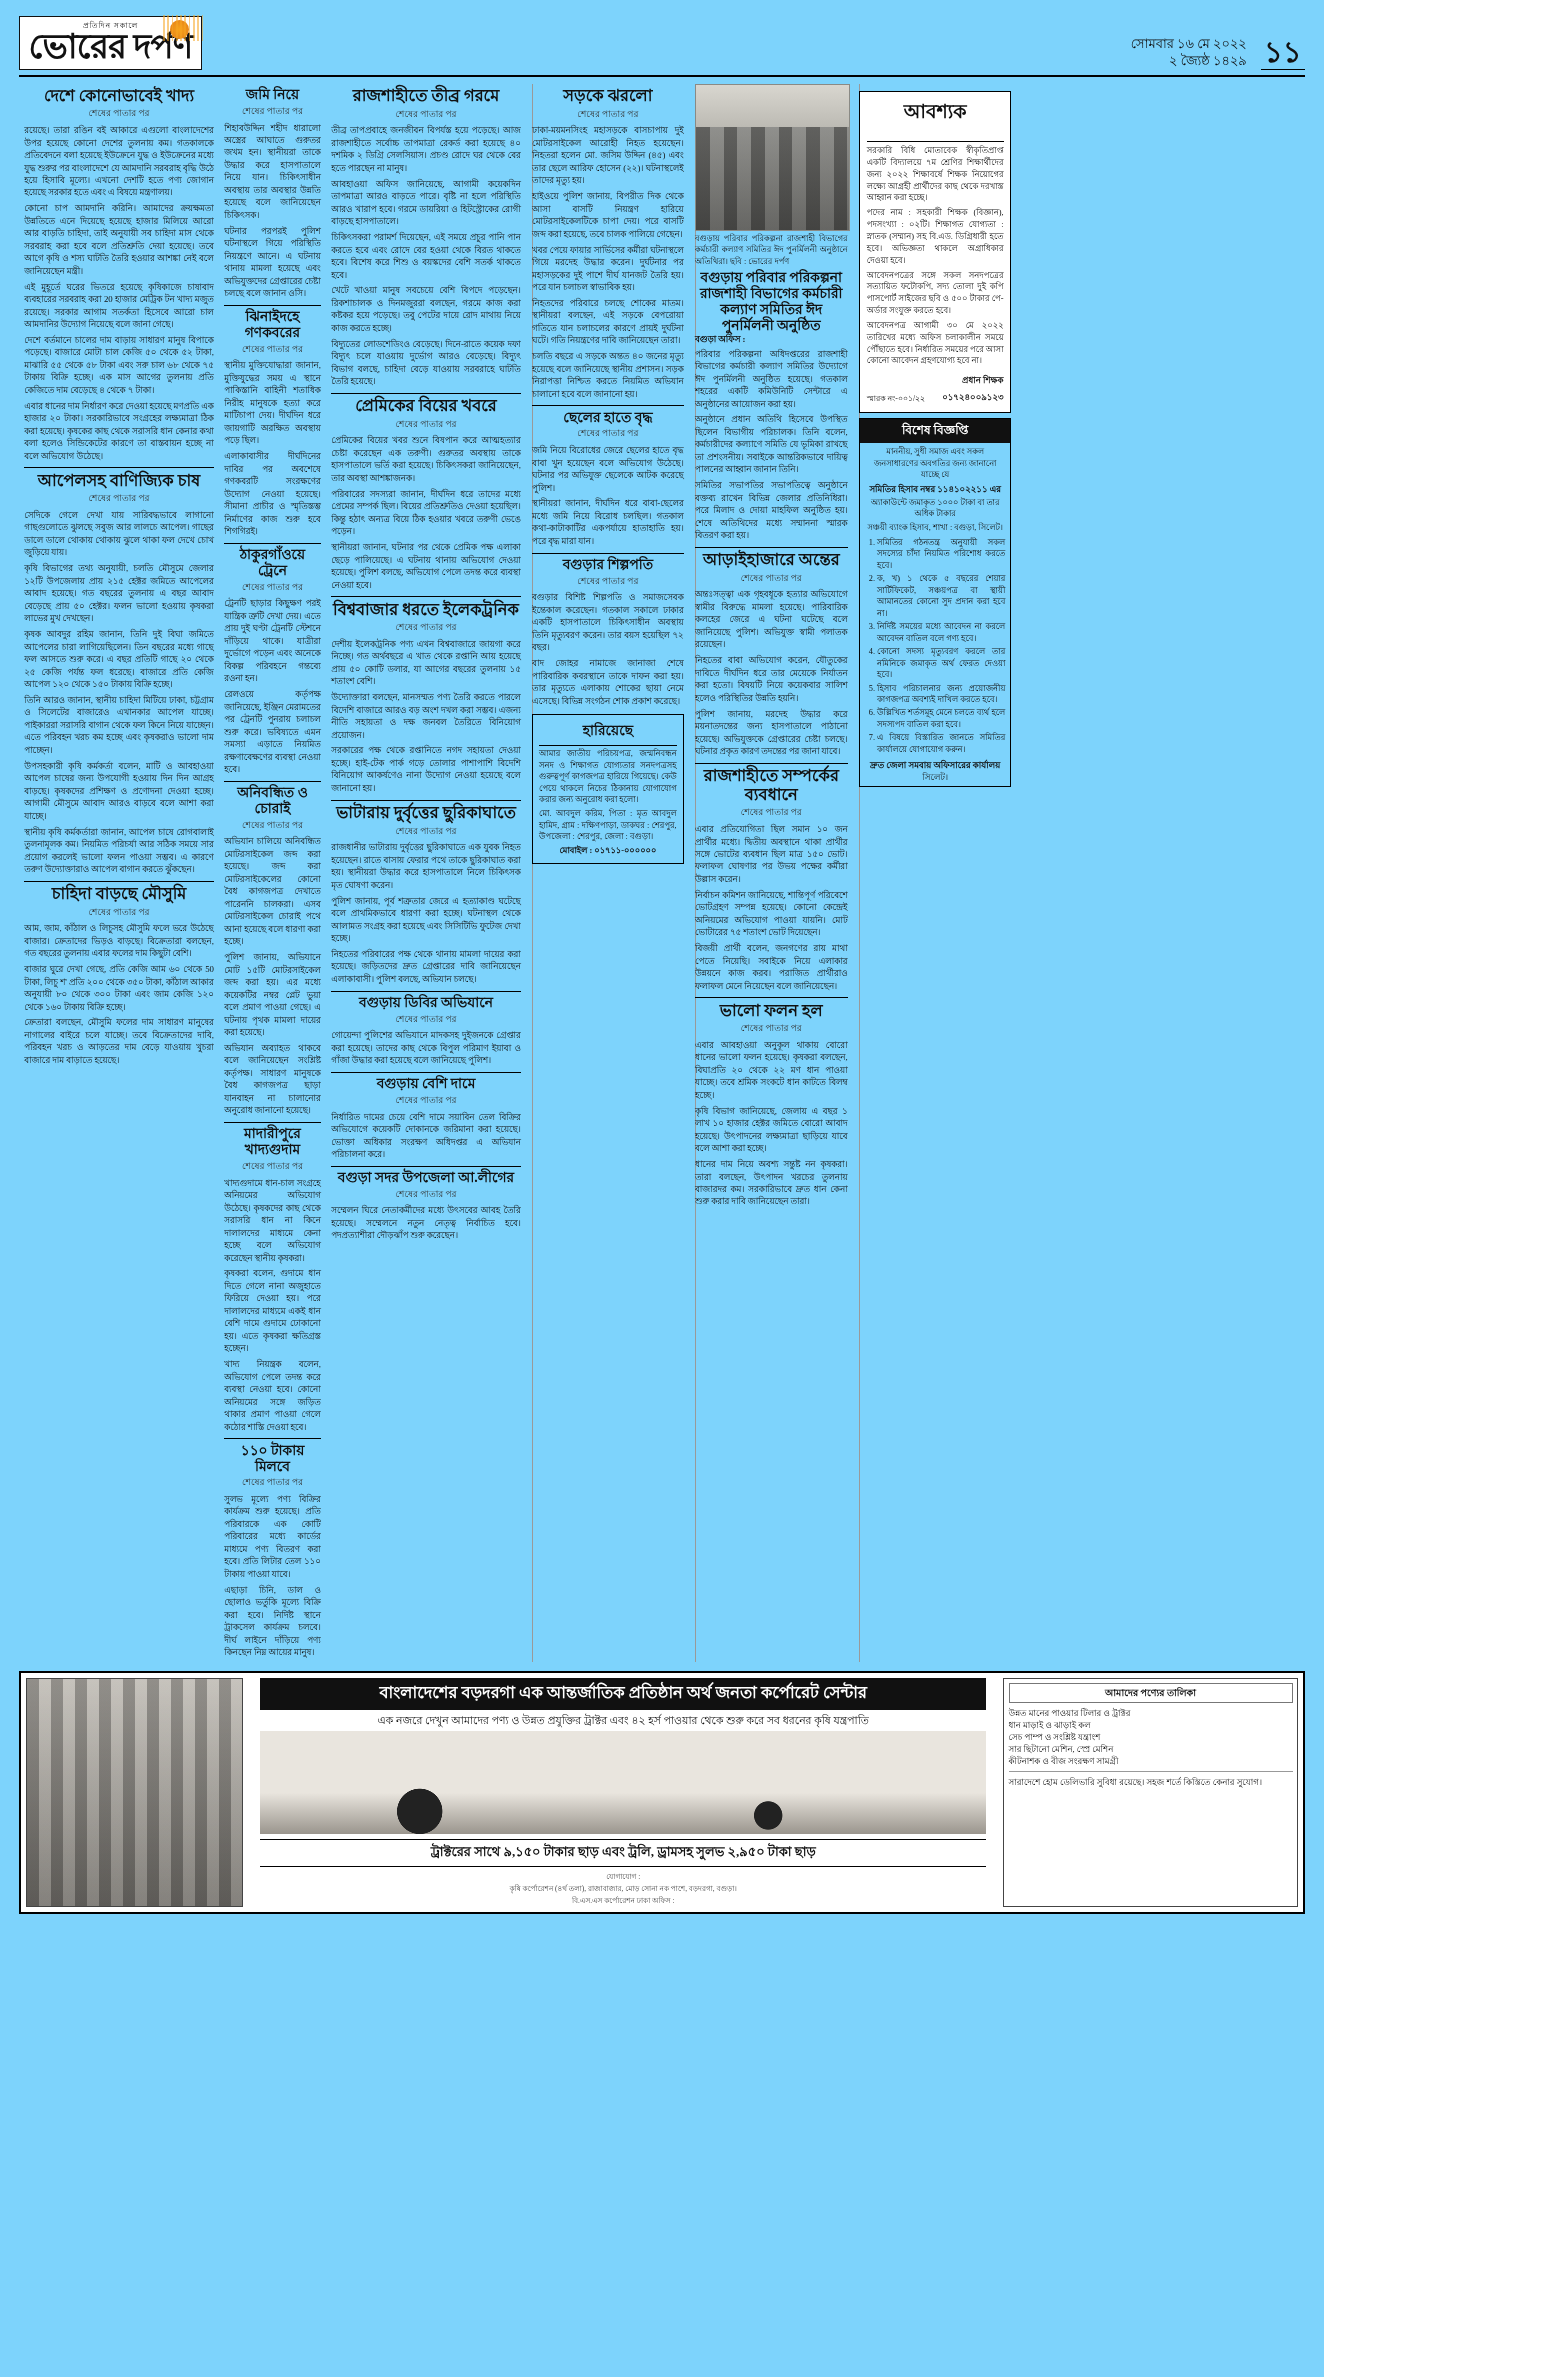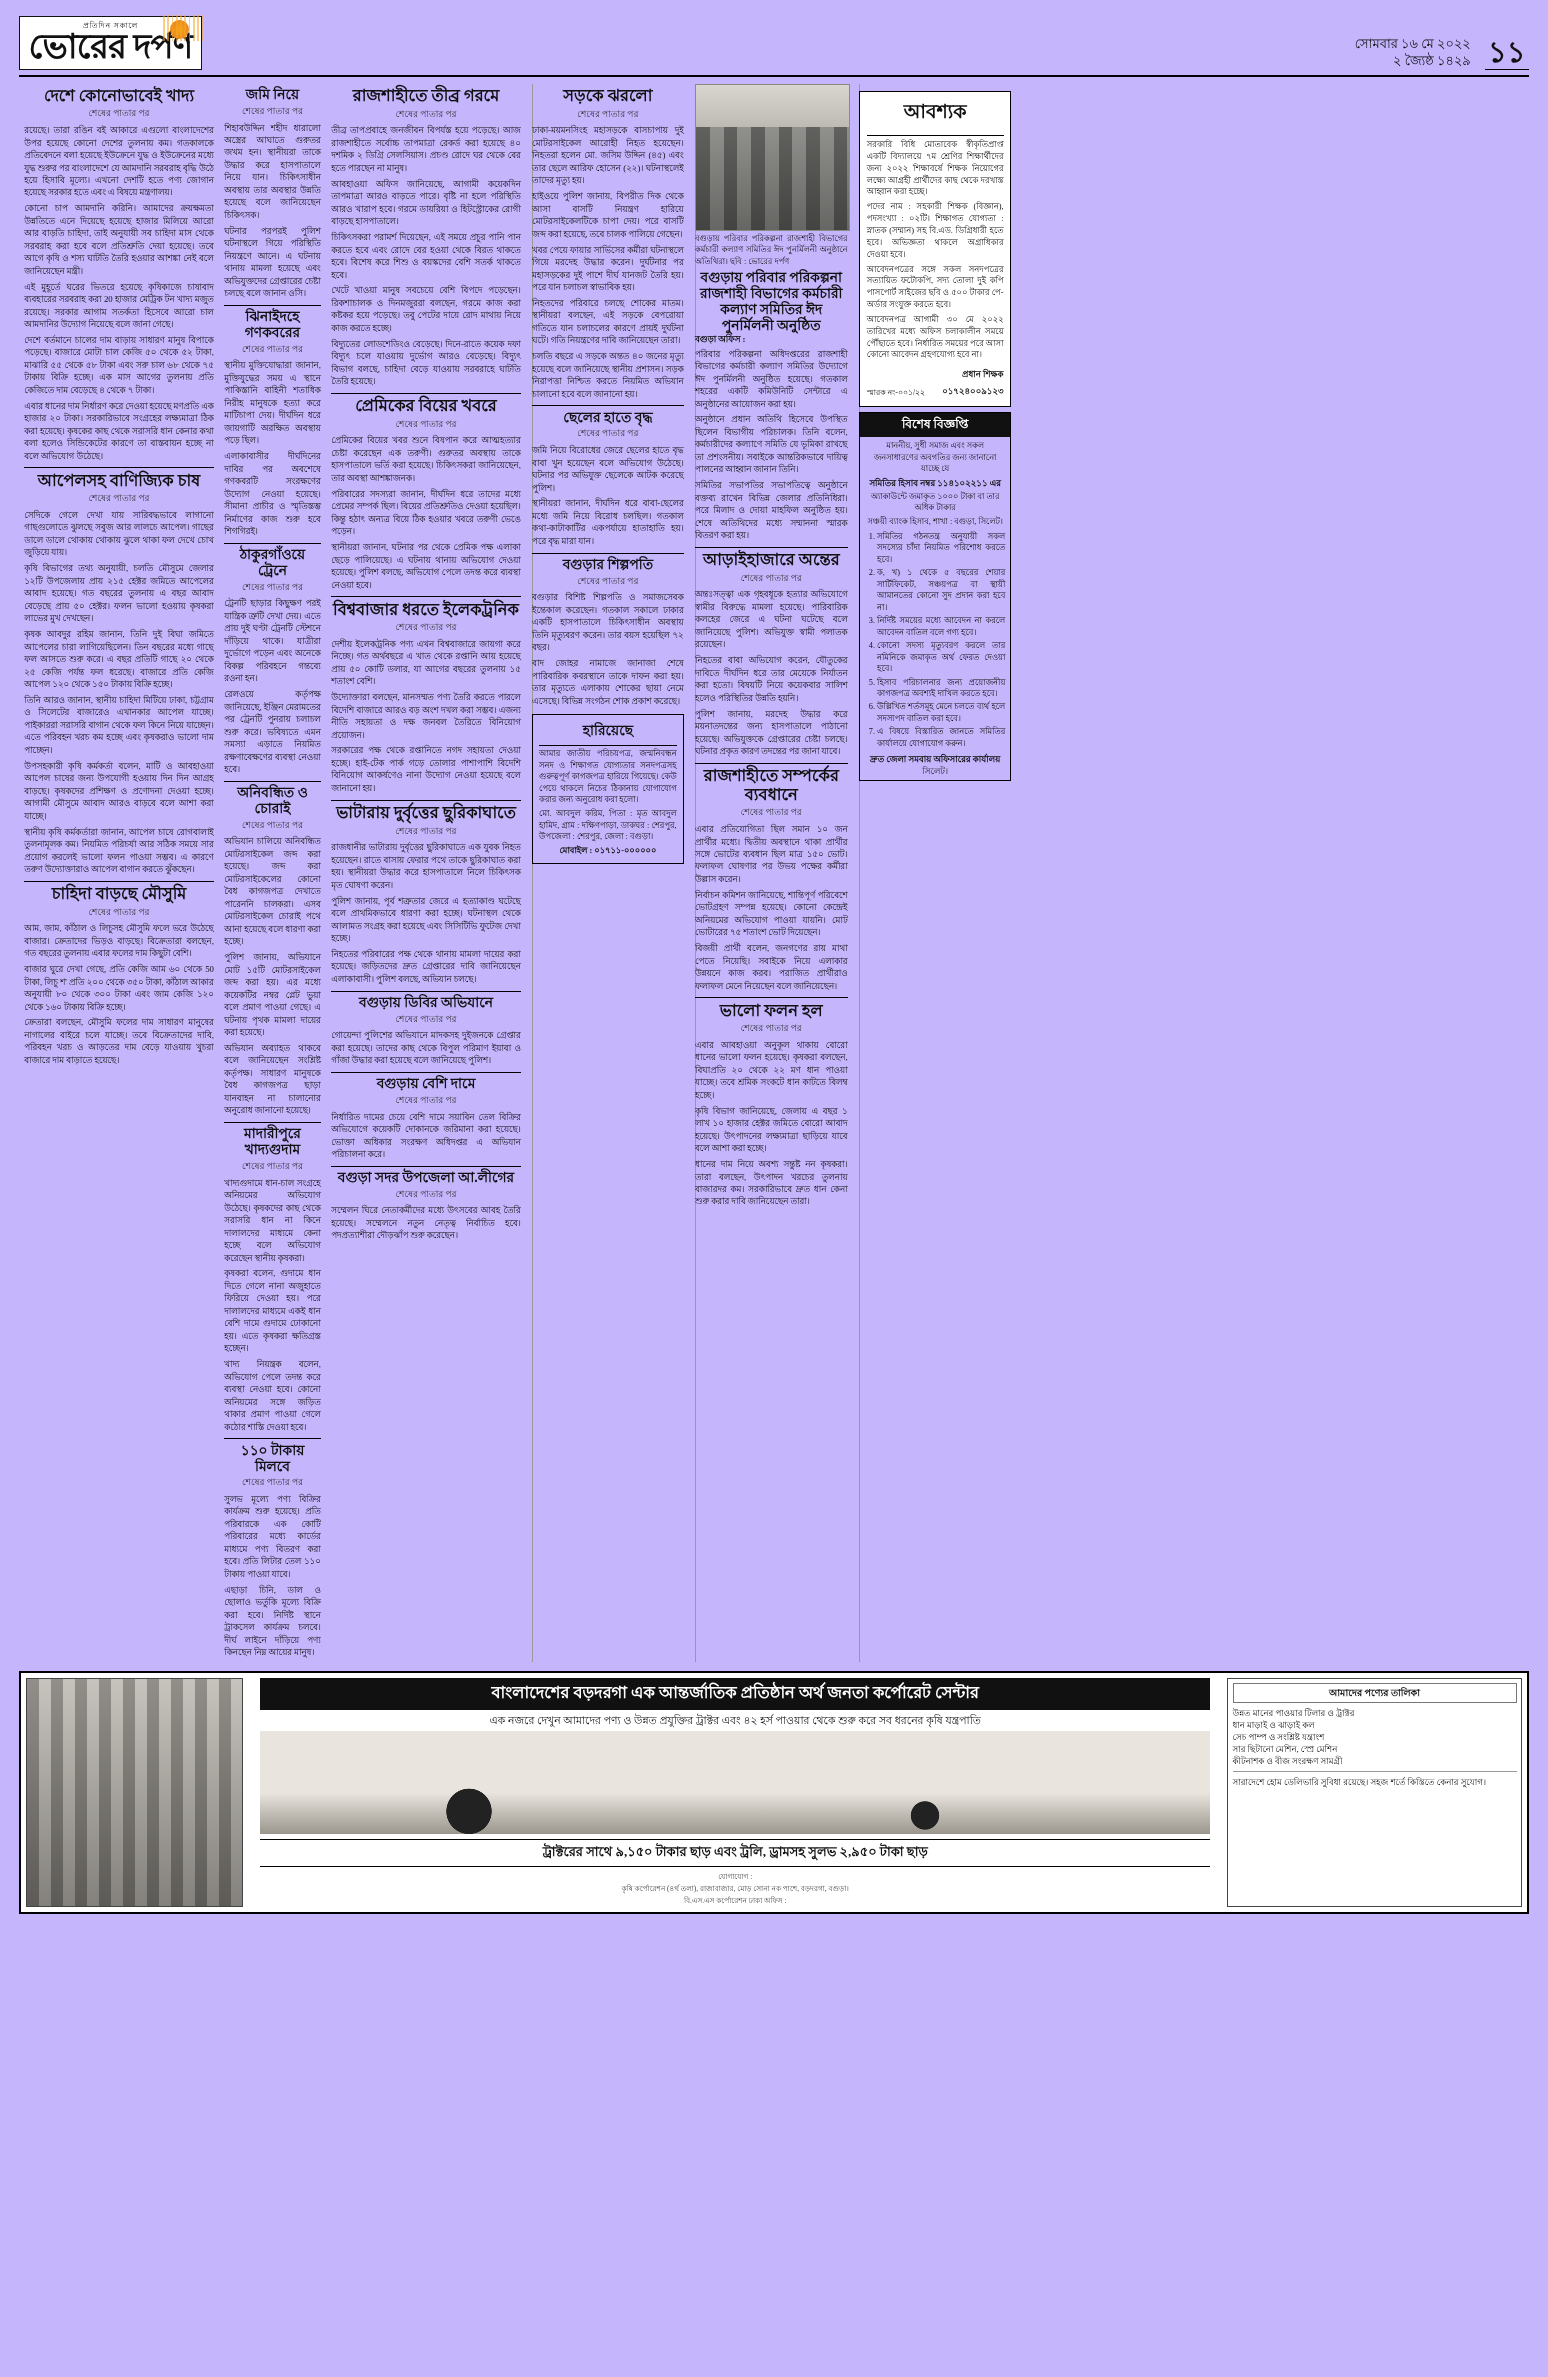--- a/index.html
+++ b/index.html
@@ -4,25 +4,25 @@
 <title>Newspaper Page</title>
 <style>
   html,body{margin:0;padding:0;background:#fff;}
   body{
     width:1548px;
     font-family:"Liberation Serif", serif;
     color:#111;
     -webkit-font-smoothing:none;
   }
   .page{
-    width:1548px;
+    width:1324px;
     min-height:2377px;
     box-sizing:border-box;
     padding:15.5px 19px 8.6px 19px;
-    background:#c4b5fd;
+    background:#7dd3fc;
     position:relative;
   }
   
   .masthead{
     display:flex;
     align-items:flex-end;
     justify-content:space-between;
     border-bottom:2.6px double #000;
     padding-bottom:5.2px;
   }
@@ -156,21 +156,21 @@
     padding:5.2px 6.9px 6.9px 6.9px;
     margin-top:6.9px;
     background:#fff;
   }
   .adbox h3{
     margin:0 0 3.4px 0;
     text-align:center;
     font-size:19px;
     font-weight:bold;
     border-bottom:0.9px solid #000;
-    padding-bottom:6px;
+    padding-bottom:12px;
   }
   .adbox .t{font-size:8.4px;line-height:1.4;text-align:justify;margin:0 0 3.4px;}
   .adbox .sig{font-size:8.6px;text-align:right;font-weight:bold;margin-top:3.4px;}
   .hara{
     border:1.7px solid #000;
     margin-top:6.9px;padding:4.3px 6px;
   }
   .hara h4{
     margin:0 0 2.6px;text-align:center;font-size:13.8px;font-weight:bold;
     border-bottom:0.9px solid #000;padding-bottom:1.7px;

